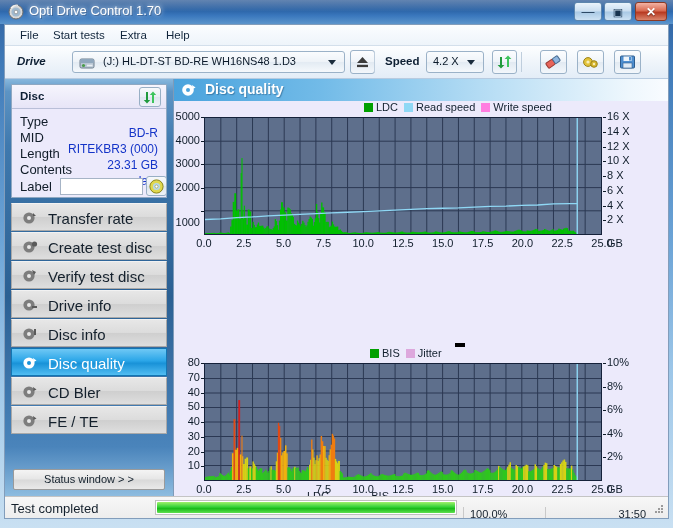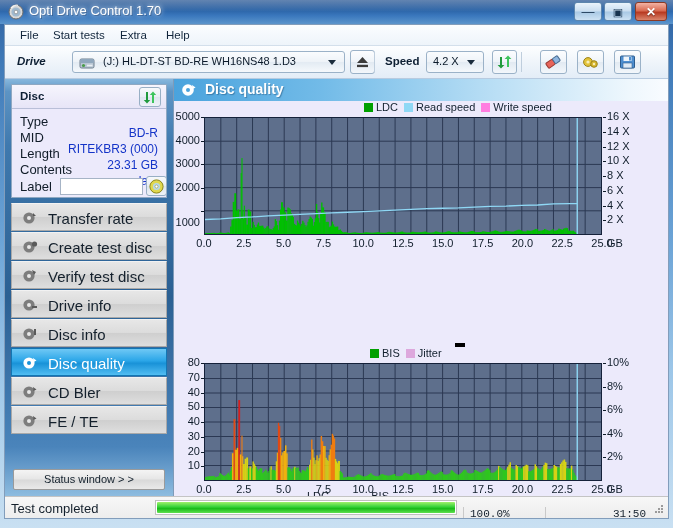--- a/index.html
+++ b/index.html
@@ -229,21 +229,21 @@
   #status-text{position:absolute;left:6px;top:4px;font-size:13px;color:#14202c;}
   #progress-outer{
     position:absolute;left:150px;top:3px;width:302px;height:15px;
     background:#ffffff;border:1px solid #bfbfbf;box-sizing:border-box;
   }
   #progress-fill{
     position:absolute;left:1px;top:1px;height:11px;
     background:linear-gradient(180deg,#9ff06a 0%,#3ed63e 40%,#19bb19 60%,#5fe04f 100%);
     border-radius:1px;
   }
-  .sb-cell{position:absolute;top:10px;height:16px;border-left:1px solid #c9c9c9;font-family:Liberation Mono, monospace;}
+  .sb-cell{position:absolute;top:10px;height:16px;border-left:1px solid #c9c9c9;}
   #sb-pct{left:458px;width:80px;}
   #sb-pct span{position:absolute;left:6px;top:1px;font-size:11px;color:#14202c;}
   #sb-time{left:540px;width:108px;}
   #sb-time span{position:absolute;right:8px;top:1px;font-size:11px;color:#14202c;}
   #grip{position:absolute;right:3px;bottom:3px;width:12px;height:12px;}
 </style>
 </head>
 <body>
 
 <div id="window">

